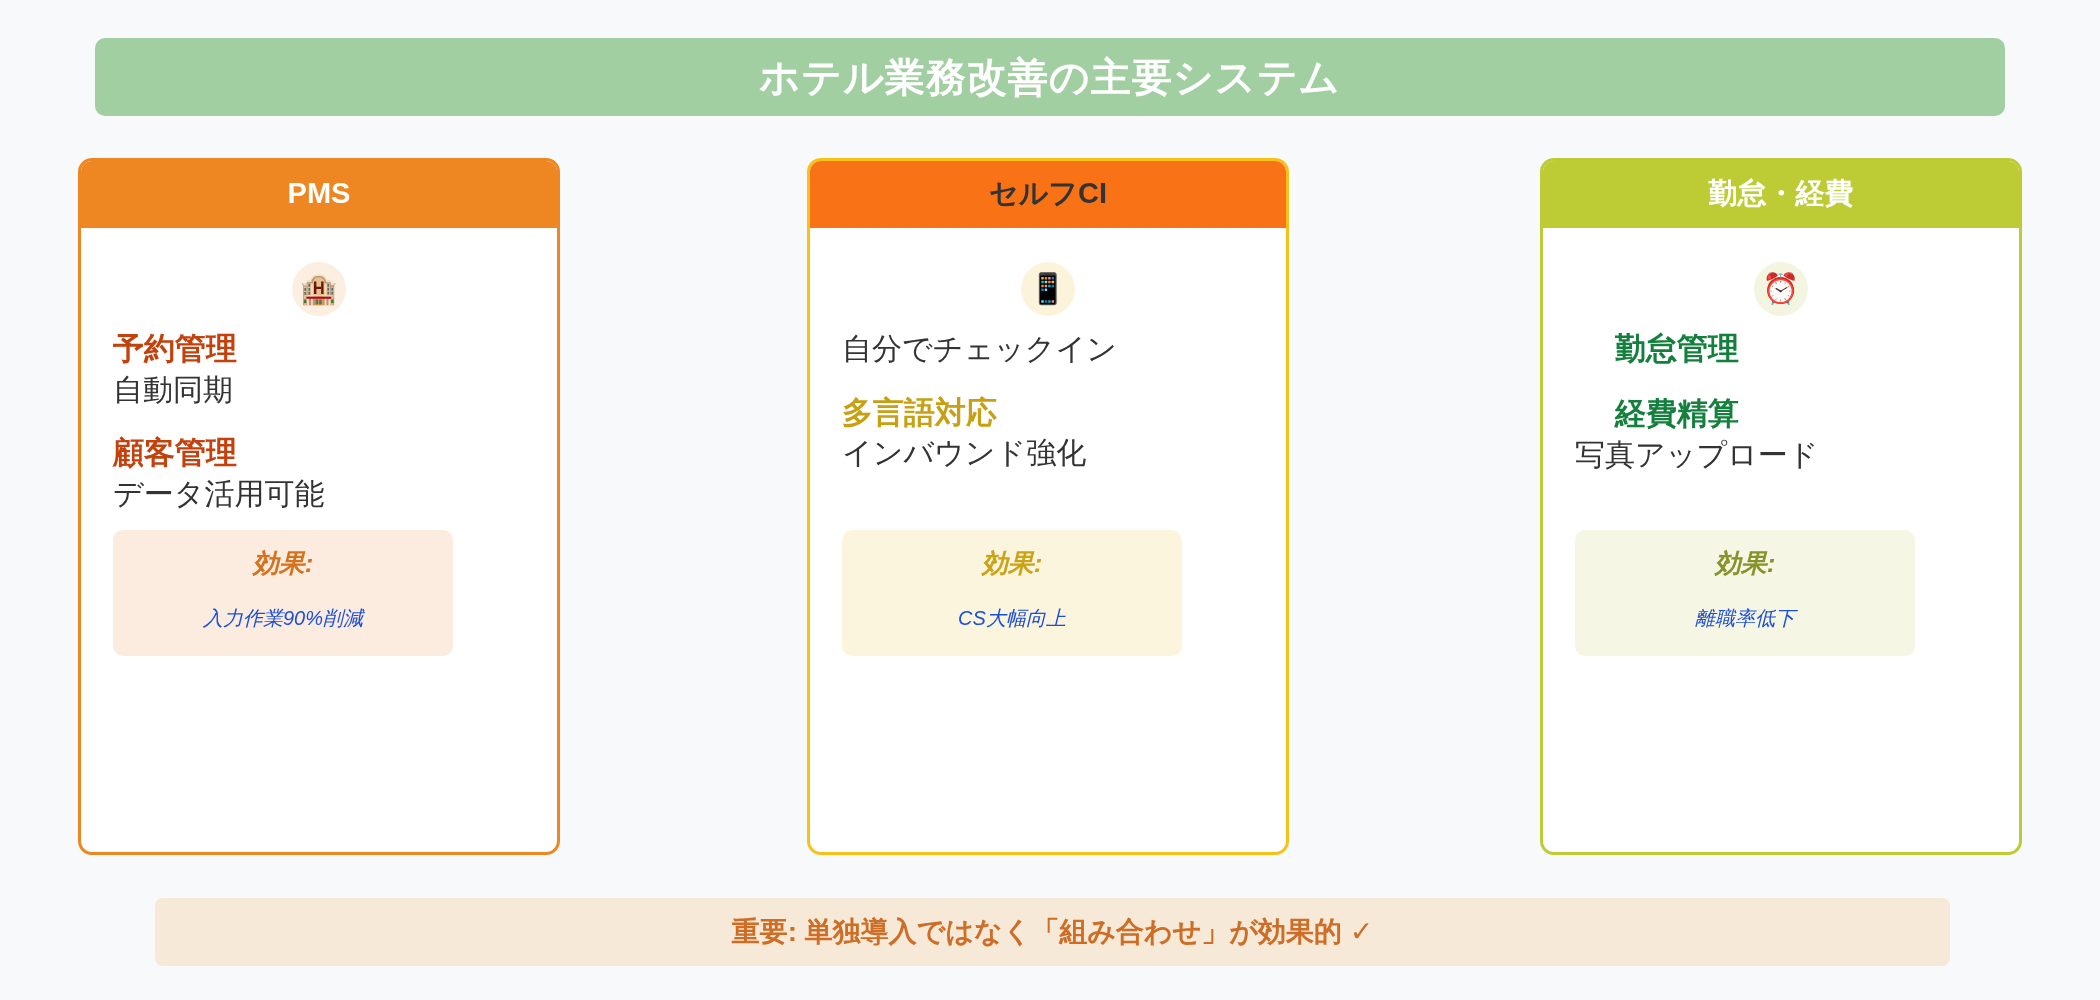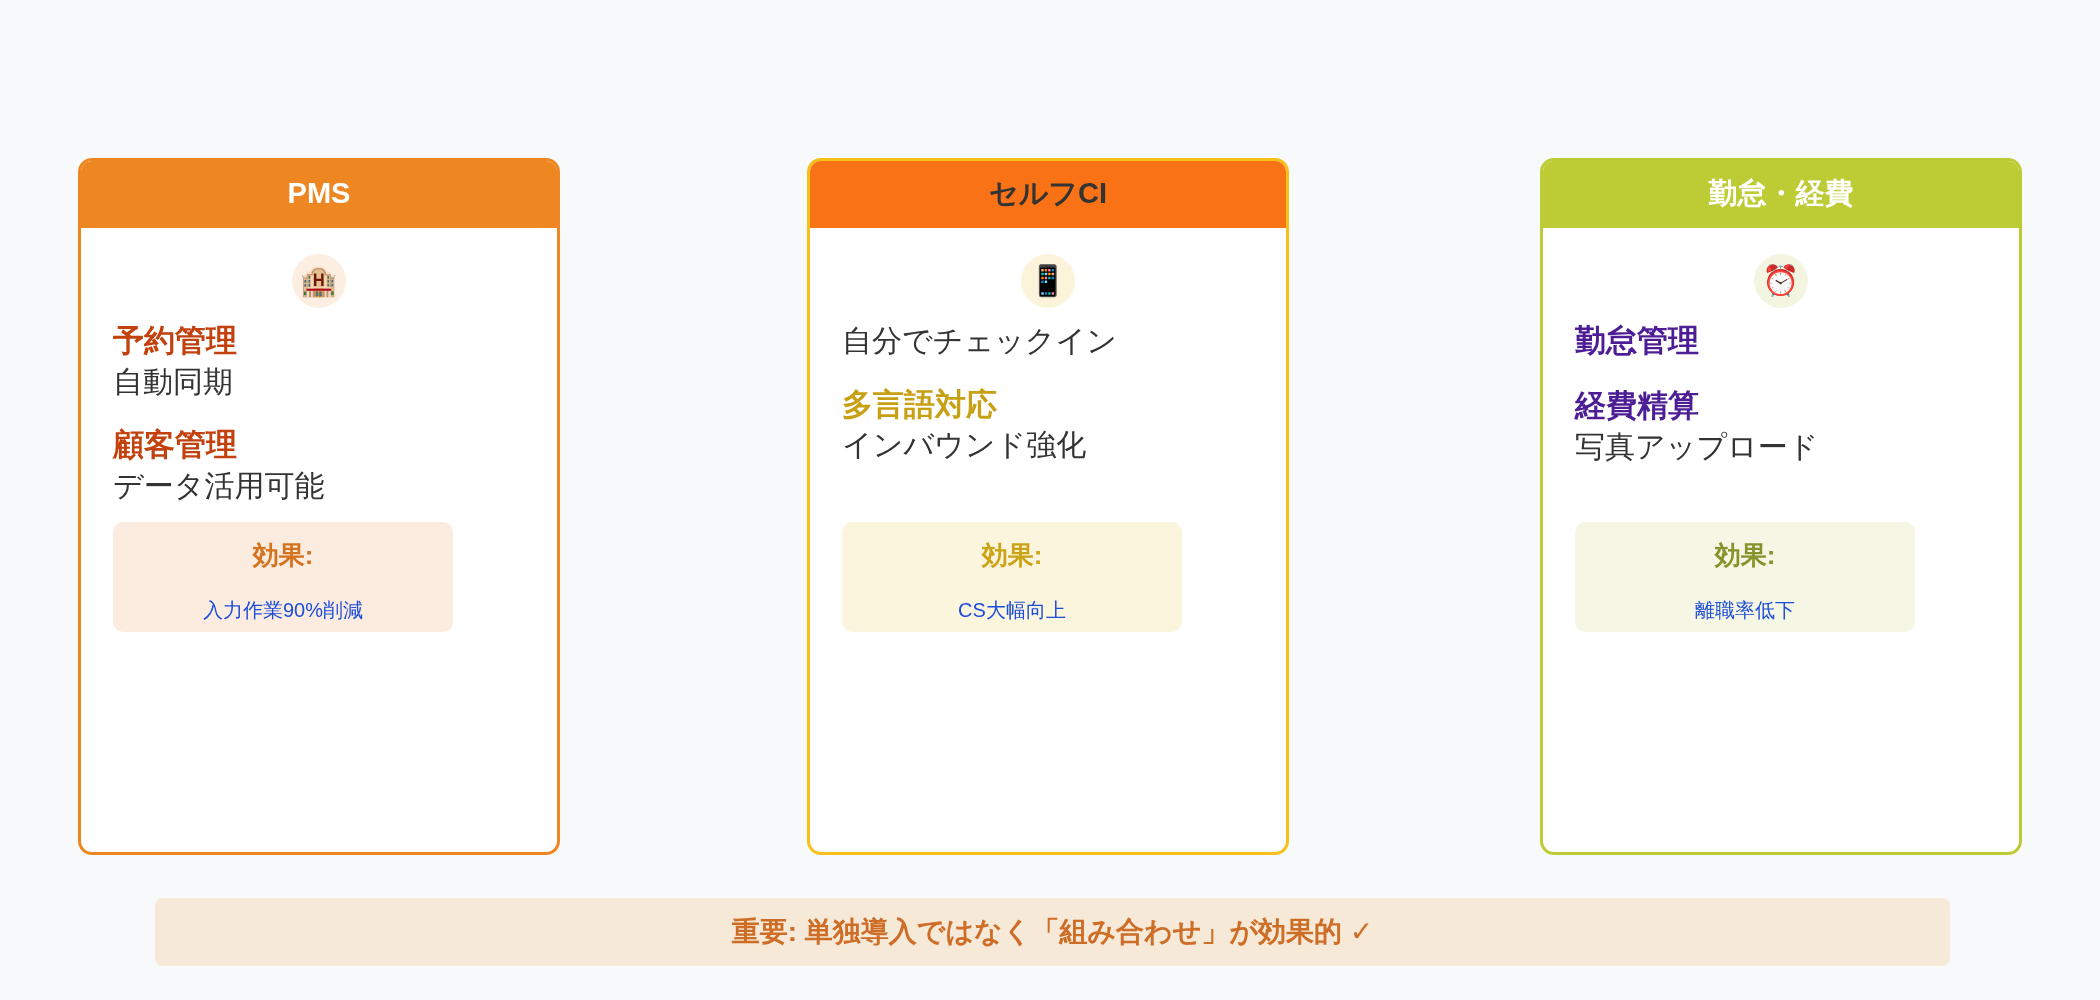--- a/index.html
+++ b/index.html
@@ -68,21 +68,21 @@
   .card.c2 { left: 807px; border-color: #f7c11a; }
   .card.c3 { left: 1540px; border-color: #bdcc35; }
 
   .card-header {
     height: 70px;
     flex: 0 0 70px;
     display: flex;
     align-items: center;
     justify-content: center;
     border-radius: 11px 11px 0 0;
-    margin: -3px -3px 0 -3px;
+    margin: -3px -3px 8px -3px;
     text-align: right;
   }
   .card.c1 .card-header { background: #ee8722; }
   .card.c2 .card-header { background: #f97316; }
   .card.c3 .card-header { background: #bdcc35; }
 
   .card-header-title {
     font-size: 29px;
     font-weight: bold;
     line-height: 1;
@@ -125,38 +125,39 @@
   .feature:last-child { margin-bottom: 0; }
 
   .feature-title {
     font-size: 31px;
     font-weight: bold;
     line-height: 1.25;
     margin: 0 0 2px 0;
   }
   .card.c1 .feature-title { color: #c2410c; }
   .card.c2 .feature-title { color: #c8a014; }
-  .card.c3 .feature-title { color: #4c1d95; }
+  .card.c3 .feature-title { color: #15803d; margin-left: 40px; }
 
   .feature-desc {
     font-size: 30px;
     color: #333333;
     line-height: 1.25;
     margin: 0;
   }
 
   .effect-box {
     position: absolute;
     left: 32px;
     width: 340px;
     top: 294px;
-    padding: 20px 18px 10px 18px;
+    padding: 20px 18px 26px 18px;
     border-radius: 10px;
     box-sizing: border-box;
     text-align: center;
+    font-style: italic;
   }
   .card.c1 .effect-box { background: #fcece0; }
   .card.c2 .effect-box { background: #fcf5de; }
   .card.c3 .effect-box { background: #f5f6e3; }
 
   .effect-label {
     font-size: 26px;
     font-weight: bold;
     line-height: 1;
     margin-bottom: 30px;
@@ -189,20 +190,23 @@
     font-size: 28px;
     font-weight: bold;
     line-height: 1;
   }
 </style>
 </head>
 <body>
 
 <div class="page">
 
+  <div class="header-banner">
+    <div class="header-title">ホテル業務改善の主要システム</div>
+  </div>
 
   <div class="cards-row">
 
     <div class="card c1">
       <div class="card-header">
         <div class="card-header-title">PMS</div>
       </div>
       <div class="card-body">
         <div class="card-icon">🏨</div>
         <div class="features">

